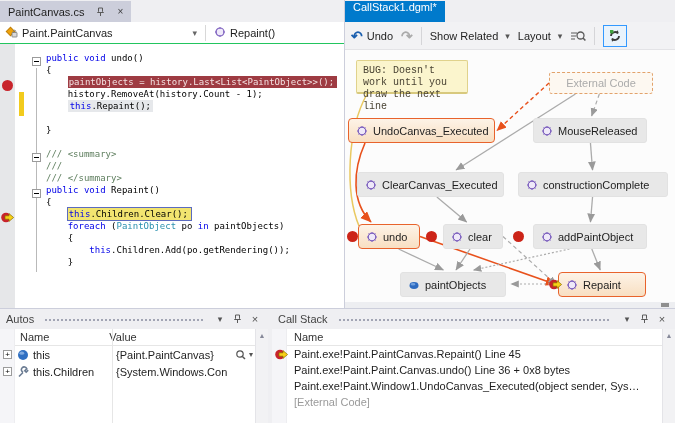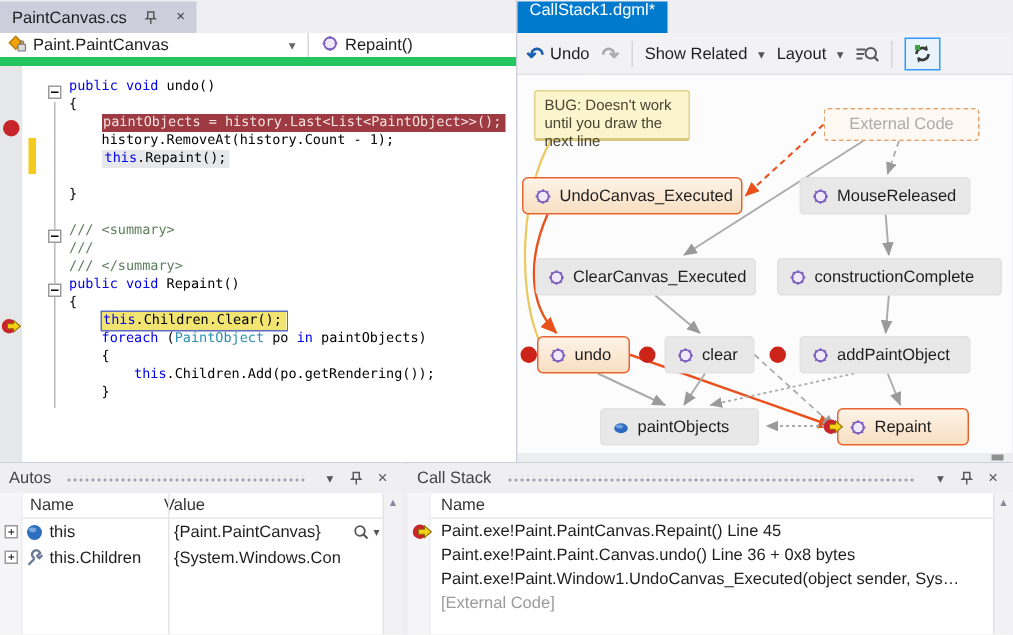--- a/index.html
+++ b/index.html
@@ -15,21 +15,21 @@
 
   .tabstrip { height:22px; background:#EFEFF2; display:flex; align-items:flex-end; }
   .tab { height:21px; display:flex; align-items:center; padding:0 8px; gap:12px; font-size:11px; cursor:default; }
   .tab.inactive { background:#CCCEDB; color:#1E1E1E; }
   .tab.active { background:#007ACC; color:#FFFFFF;flex-direction:column; }
   .tab .tab-glyph { font-size:10px; opacity:.85; }
   .tab.active .tab-glyph { color:#FFFFFF; }
   .pin-svg { display:inline-block; width:9px; height:10px; }
 
   
-  .navbar { height:22px; background:#FFFFFF; border-bottom:6px solid #22c55e; display:flex; align-items:center; position:relative; }
+  .navbar { height:22px; background:#FFFFFF; border-bottom:1px solid #22c55e; display:flex; align-items:center; position:relative; }
   .nav-combo { display:flex; align-items:center; height:100%; }
   .nav-combo .caret { color:#666; margin:0 6px; font-size:9px; }
   .nav-sep { width:1px; height:16px; background:#D8D8D8; margin:0 2px; }
   .nav-text { font-size:11px; }
 
   
   .editor { position:relative; flex:1; background:#FFFFFF; display:flex; overflow:hidden; }
   .bp-margin { position:relative; width:15px; background:#E6E7E9; }
   .sel-margin { position:relative; width:13px; background:#FFFFFF; }
   .outline-margin { position:relative; width:18px; background:#FFFFFF; }
@@ -337,21 +337,21 @@
           </div>
           <div class="gnode sel" style="left: 213px; top: 222px; width: 88px; height: 25px;">
             <span style="display: inline-flex;">
               <svg width="12" height="12" viewBox="0 0 12 12">
                 <circle cx="6" cy="6" r="3.8" fill="#EFE9F9" stroke="#7C5FBE" stroke-width="1.2"></circle>
                 <path d="M6 1 v2 M6 9 v2 M1 6 h2 M9 6 h2 M2.5 2.5 l1.4 1.4 M8.1 8.1 l1.4 1.4 M9.5 2.5 l-1.4 1.4 M3.9 8.1 l-1.4 1.4" stroke="#7C5FBE" stroke-width="0.9"></path>
               </svg>
             </span>
             <span>Repaint</span>
           </div>
-          <div class="gnote" style="left: 11px; top: 10px; width: 104px; height: 34px;">BUG: Doesn't work until you draw the next line</div>
+          <div class="gnote" style="left: 11px; top: 10px; width: 112px; height: 34px; font-family: Liberation Mono, monospace;">BUG: Doesn't work until you draw the next line</div>
           <div class="gdot" style="left: 2px; top: 181px;"></div>
           <div class="gdot" style="left: 81px; top: 181px;"></div>
           <div class="gdot" style="left: 168px; top: 181px;"></div>
           <div style="position: absolute; left: 204px; top: 228px;"><svg width="14" height="13" viewBox="0 0 14 13">
               <circle cx="5" cy="6.5" r="4.8" fill="#C8242B"></circle>
               <path d="M4 4.8 h4 v-2.2 l4.6 3.9 -4.6 3.9 v-2.2 h-4 z" fill="#F7D117" stroke="#8A6D00" stroke-width="0.7"></path>
             </svg></div>
         </div>
       <div class="gstrip">
           <div class="corner"></div>

